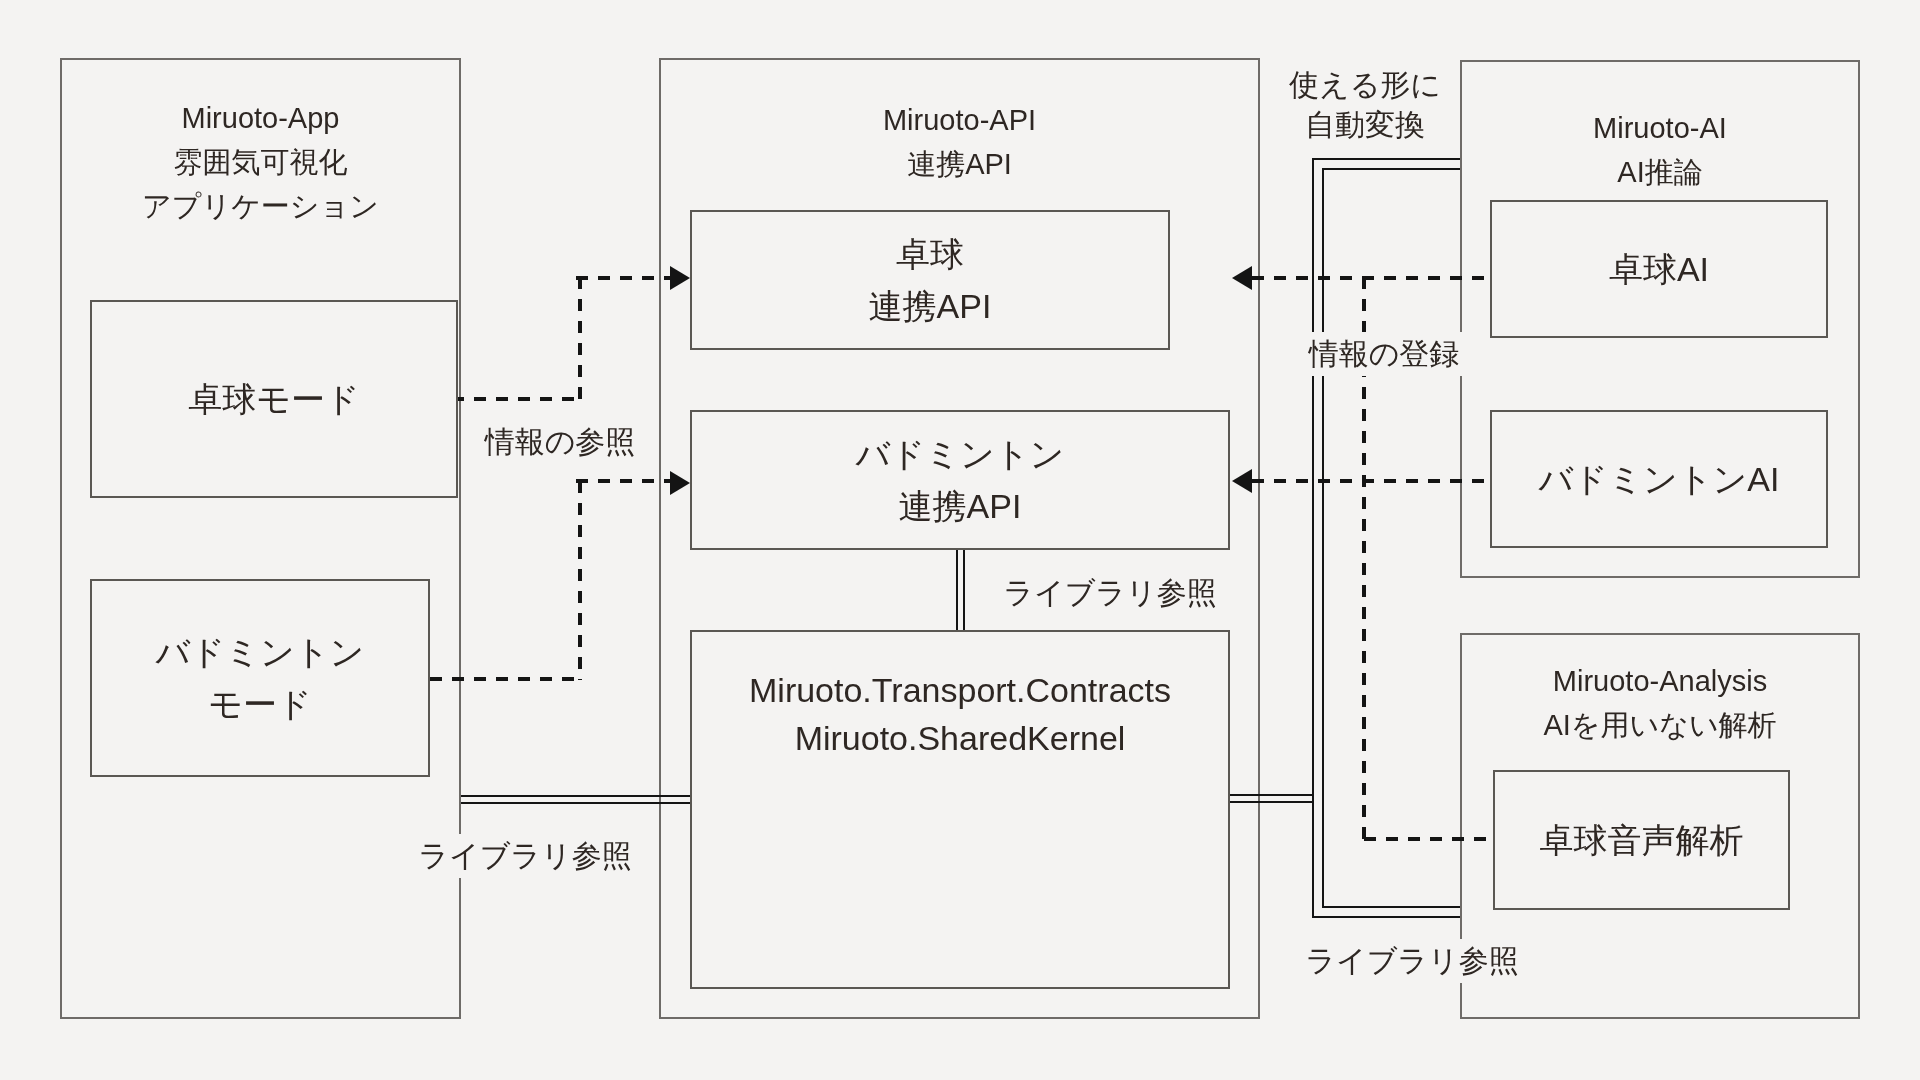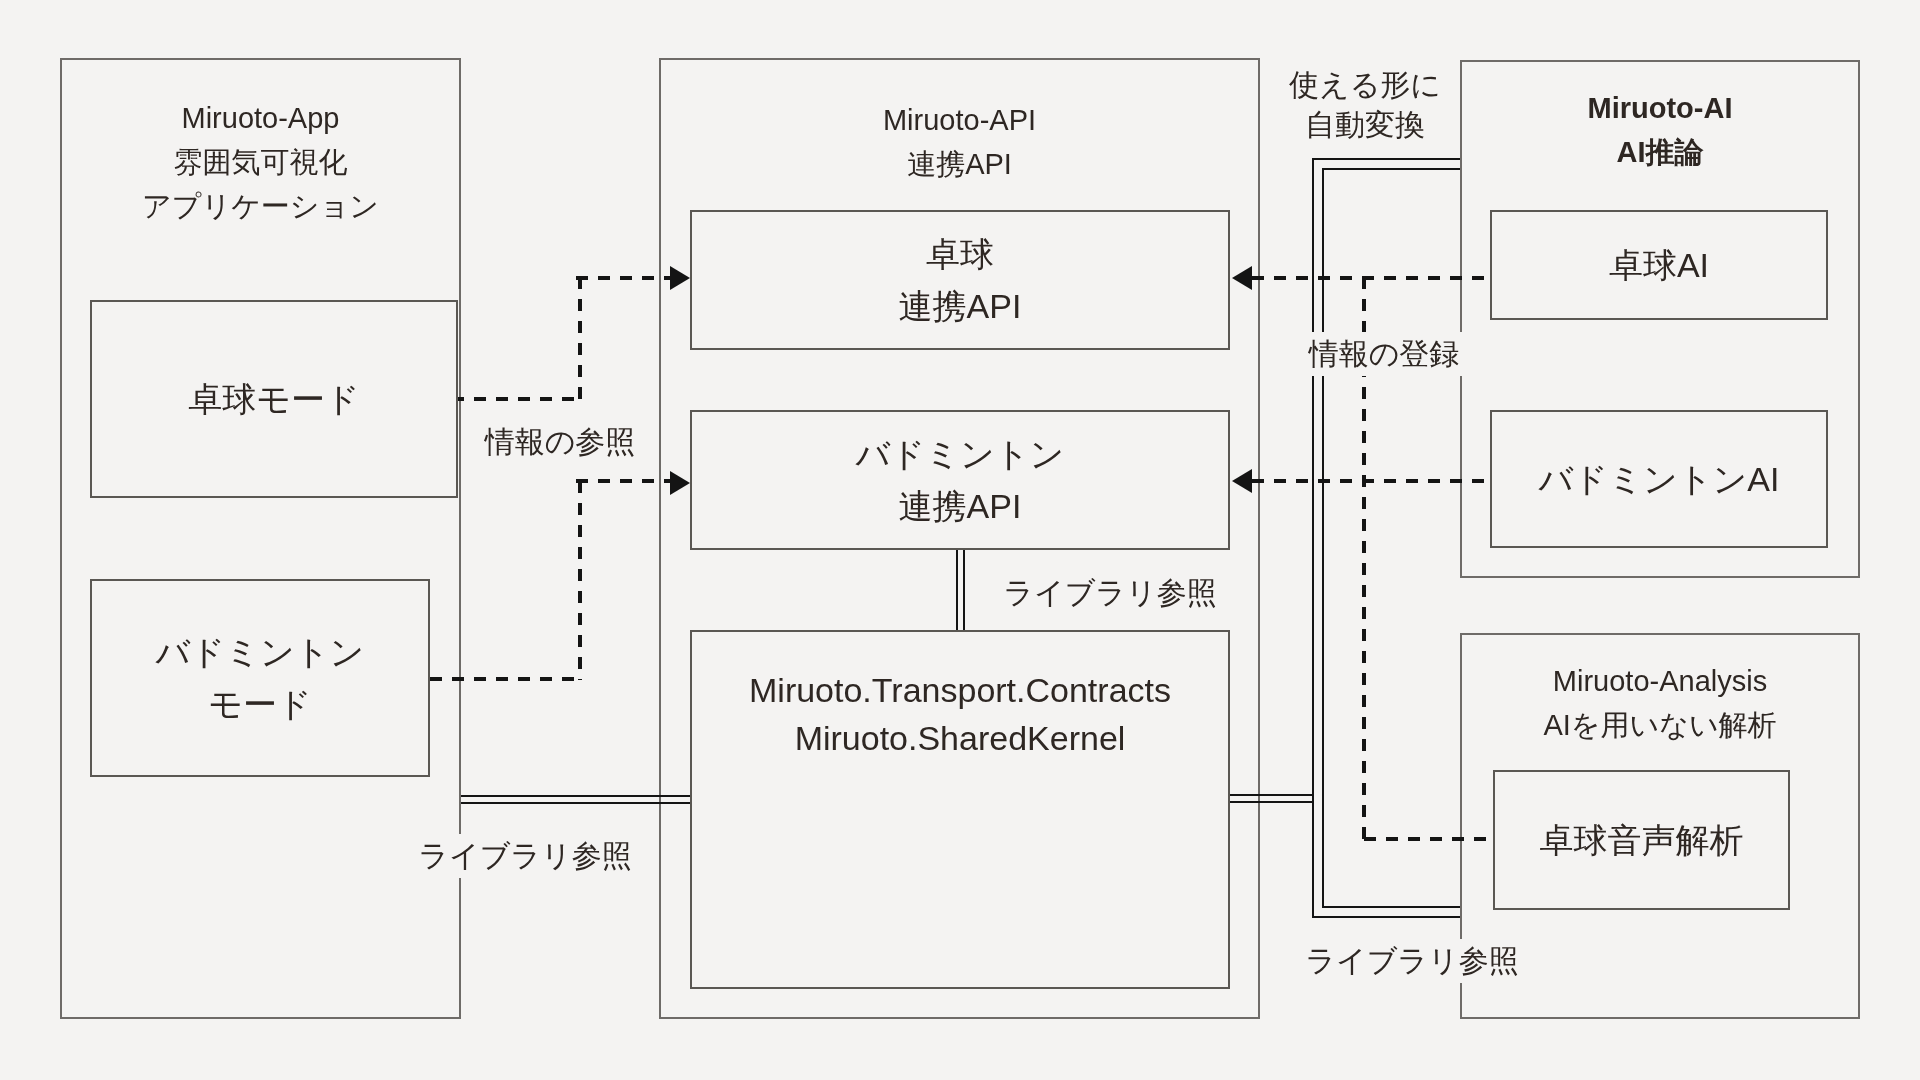--- a/index.html
+++ b/index.html
@@ -34,21 +34,21 @@
 雰囲気可視化
 アプリケーション</div>
   </div>
 
   <div class="container" style="left:659px;top:58px;width:601px;height:961px;">
     <div class="cont-title" style="top:38px;">Miruoto-API
 連携API</div>
   </div>
 
   <div class="container" style="left:1460px;top:60px;width:400px;height:518px;">
-    <div class="cont-title" style="top:24px;font-weight:bold;">Miruoto-AI
+    <div class="cont-title" style="top:44px;">Miruoto-AI
 AI推論</div>
   </div>
 
   <div class="container" style="left:1460px;top:633px;width:400px;height:386px;">
     <div class="cont-title" style="top:24px;">Miruoto-Analysis
 AIを用いない解析</div>
   </div>
 
   <div class="dbl-h" style="left:461px;top:795px;width:229px;"></div>
   <div class="dbl-v" style="left:956px;top:550px;height:80px;"></div>
@@ -72,31 +72,31 @@
   <div class="dash-h" style="left:1252px;top:479px;width:238px;"></div>
   <div class="arr arr-l" style="left:1232px;top:469px;"></div>
 
   <div class="dash-h" style="left:1364px;top:837px;width:129px;"></div>
   <div class="dash-v" style="left:1362px;top:277px;height:562px;"></div>
 
   <div class="box" style="left:90px;top:300px;width:368px;height:198px;">卓球モード</div>
   <div class="box" style="left:90px;top:579px;width:340px;height:198px;">バドミントン
 モード</div>
 
-  <div class="box" style="left:690px;top:210px;width:540px;height:140px;">卓球
+  <div class="box" style="left:690px;top:210px;width:480px;height:140px;">卓球
 連携API</div>
   <div class="box" style="left:690px;top:410px;width:540px;height:140px;">バドミントン
 連携API</div>
 
   <div class="box contracts" style="left:690px;top:630px;width:540px;height:359px;gap:32px;">
     <div class="contracts-en">Miruoto.Transport.Contracts
 Miruoto.SharedKernel</div>
   </div>
 
-  <div class="box" style="left:1490px;top:210px;width:338px;height:110px;">卓球AI</div>
+  <div class="box" style="left:1490px;top:200px;width:338px;height:138px;">卓球AI</div>
   <div class="box" style="left:1490px;top:410px;width:338px;height:138px;">バドミントンAI</div>
   <div class="box" style="left:1493px;top:770px;width:297px;height:140px;">卓球音声解析</div>
 
   <div class="label" style="left:1365px;top:105px;">使える形に
 自動変換</div>
   <div class="label" style="left:560px;top:442px;font-family:Liberation Serif, serif;">情報の参照</div>
   <div class="label" style="left:1384px;top:354px;">情報の登録</div>
   <div class="label" style="left:1110px;top:593px;">ライブラリ参照</div>
   <div class="label" style="left:525px;top:856px;">ライブラリ参照</div>
   <div class="label" style="left:1412px;top:961px;">ライブラリ参照</div>

